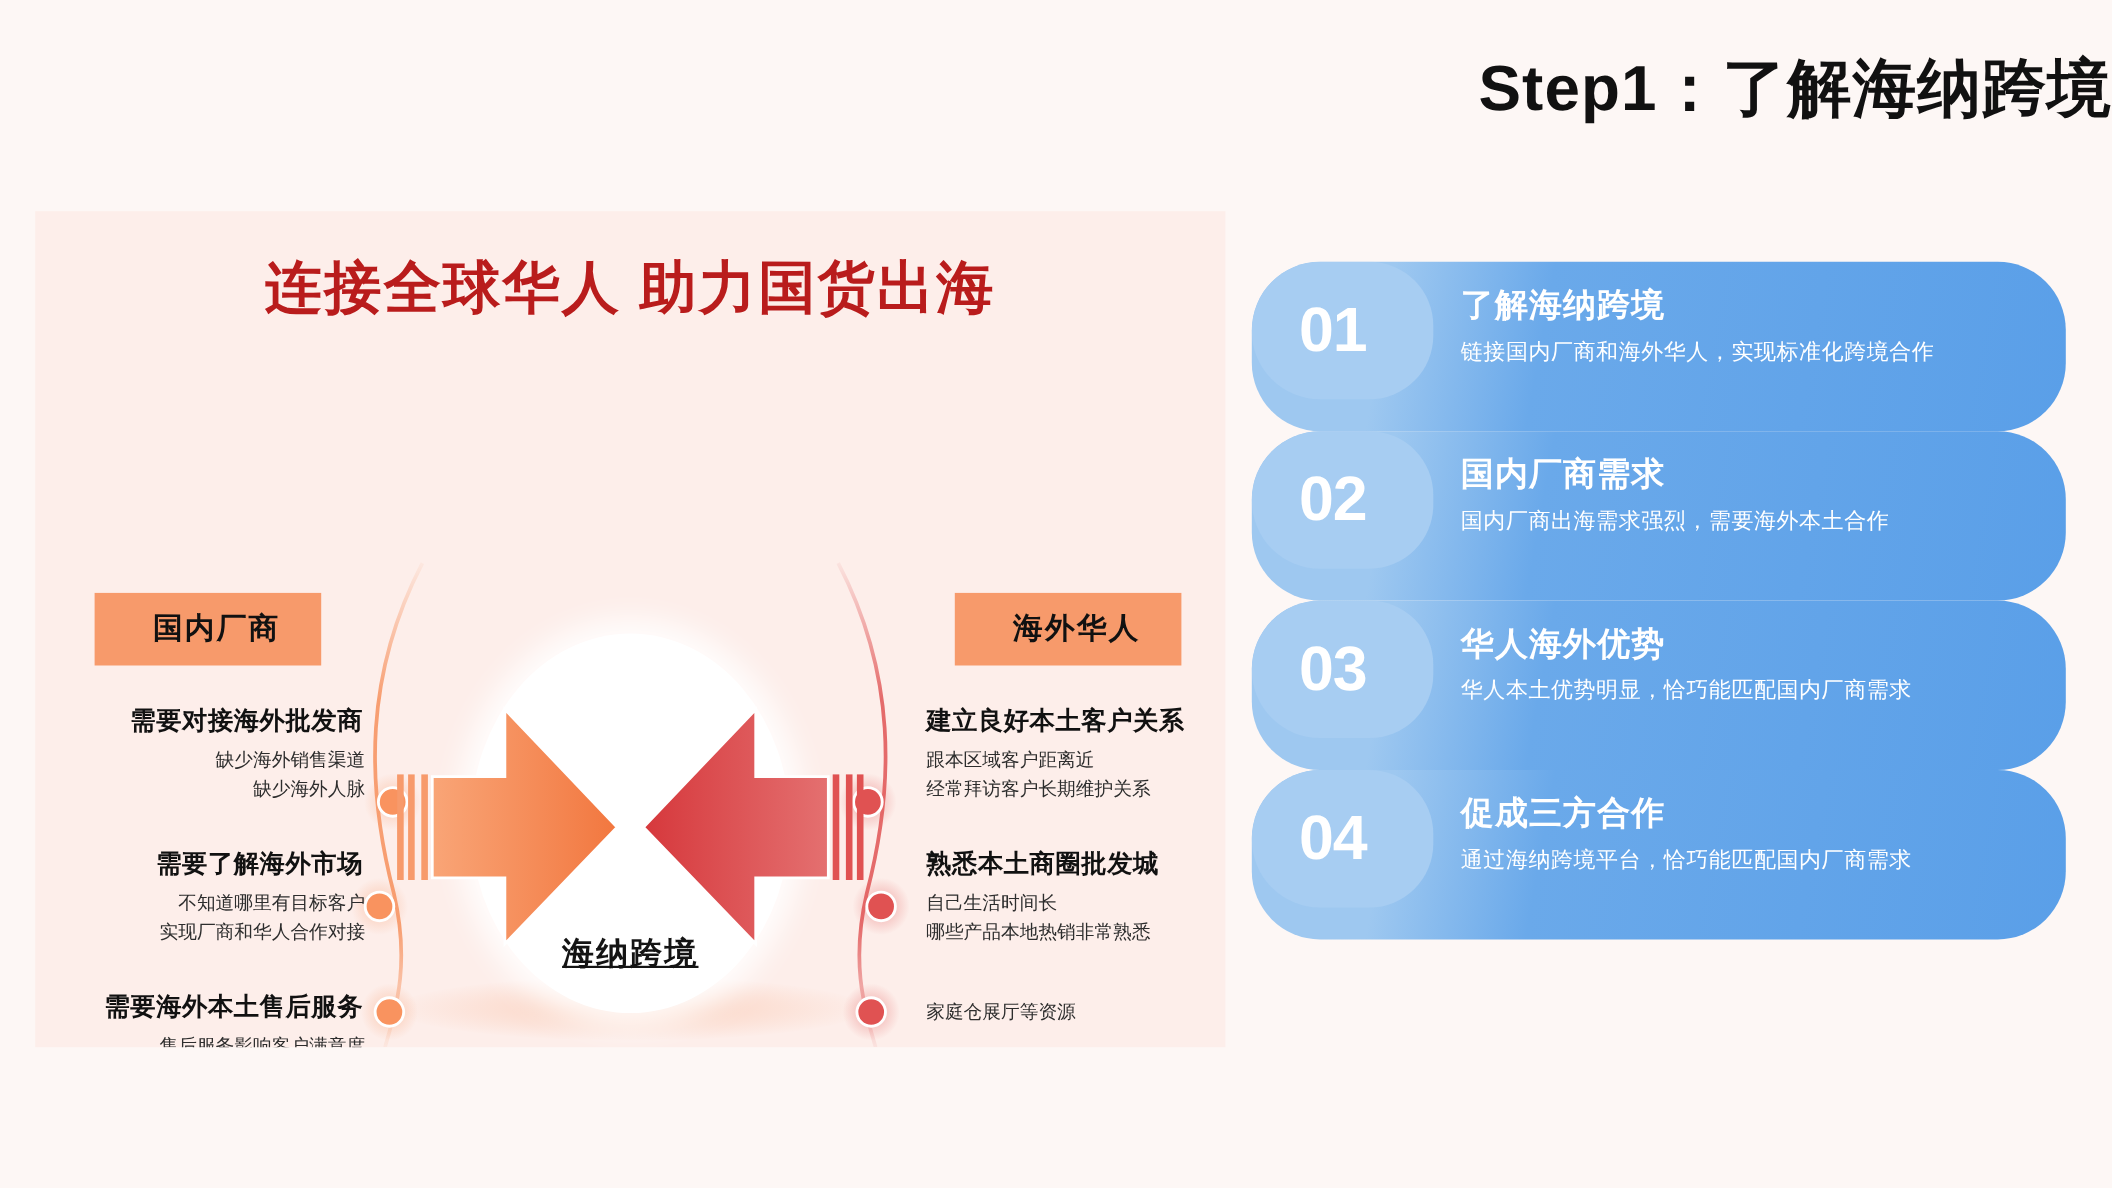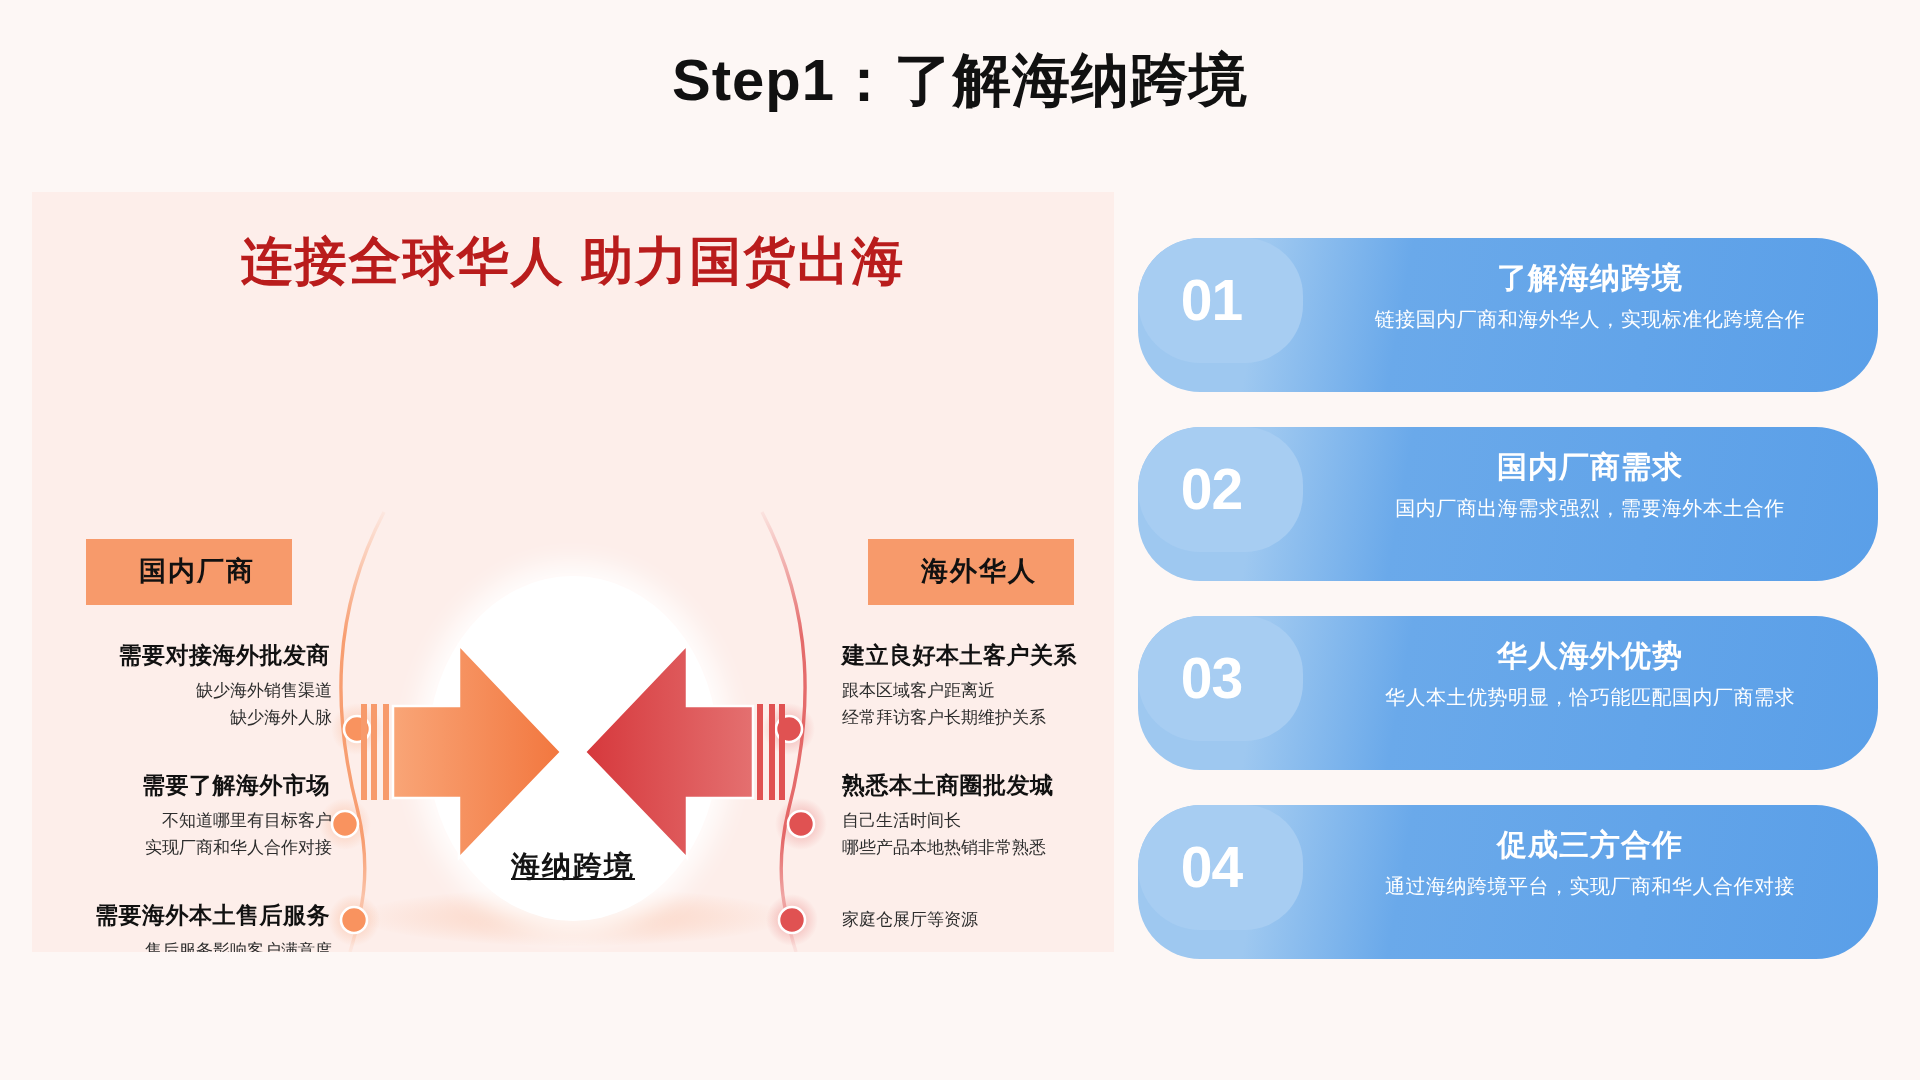--- a/index.html
+++ b/index.html
@@ -14,21 +14,21 @@
     overflow: hidden;
     position: relative;
   }
 
   
   .slide-title {
     position: absolute;
     top: 42px;
     left: 0;
     width: 1920px;
-    text-align: center;
+    text-align: right;
     font-size: 58px;
     font-weight: bold;
     color: #111111;
     letter-spacing: 1px;
     white-space: nowrap;
   }
 
   
   .info-panel {
     position: absolute;
@@ -149,25 +149,23 @@
   
   .cards {
     position: absolute;
     left: 1138px;
     top: 238px;
     width: 740px;
   }
   .card {
     position: relative;
     height: 154px;
-    margin-bottom: 35px;
     border-radius: 62px;
     background: linear-gradient(100deg, #9ec8f0 0%, #9ec8f0 17%, #6aa9ea 36%, #5a9fe8 100%);
     overflow: hidden;
-    text-align: center;
   }
   .card-numwrap {
     position: absolute;
     left: 0; top: 0;
     width: 165px;
     height: 125px;
     background: #a7cdf2;
     border-top-left-radius: 62px;
     border-bottom-left-radius: 62px;
     border-top-right-radius: 58px;
@@ -368,17 +366,17 @@
       <div class="card-desc">华人本土优势明显，恰巧能匹配国内厂商需求</div>
     </div>
   </div>
 
   <div class="card">
     <div class="card-numwrap">
       <span class="card-num">04</span>
     </div>
     <div class="card-body">
       <div class="card-title">促成三方合作</div>
-      <div class="card-desc">通过海纳跨境平台，实现厂商和华人合作对接</div>
+      <div class="card-desc">通过海纳跨境平台，恰巧能匹配国内厂商需求</div>
     </div>
   </div>
 
 </div>
 
 </body></html>

